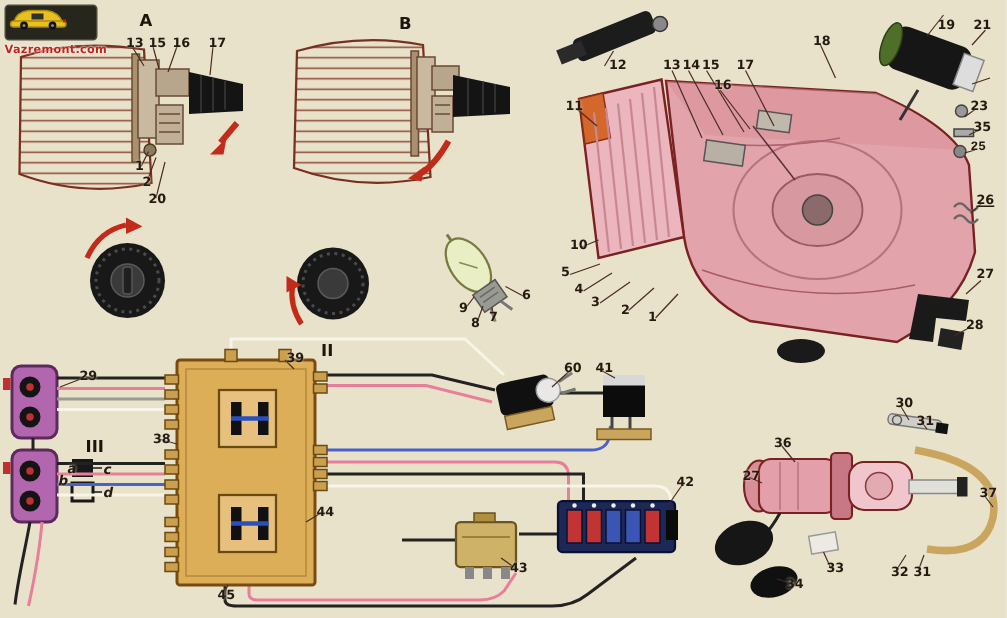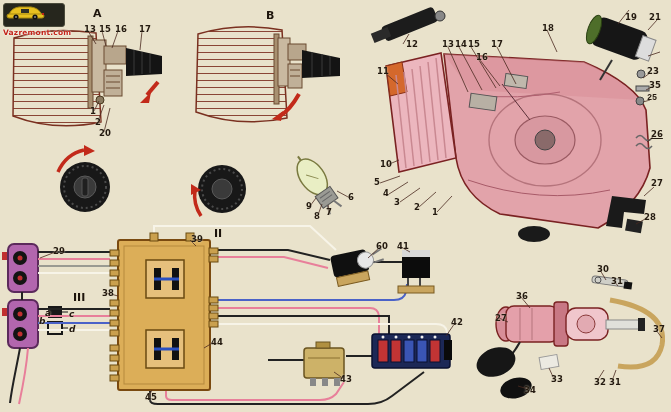--- a/index.html
+++ b/index.html
@@ -380,21 +380,21 @@
         <line x1="528" y1="389" x2="518" y2="386"></line>
       <line x1="597" y1="381" x2="604" y2="370"></line>
         <line x1="612" y1="381" x2="616" y2="370"></line>
     </g>
   </svg>
 
   <div class="callout-layer">
       <span class="callout section" style="left: 93px; top: 8px;">A</span>
       <span class="callout section" style="left: 266px; top: 10px;">B</span>
       <span class="callout section" style="left: 214px; top: 228px;">II</span>
-      <span class="callout section" style="left: 73px; top: 292px;">III</span>
+      <span class="callout section" style="left: 57px; top: 292px;">III</span>
       <span class="callout letter" style="left: 45px; top: 309px;">a</span>
       <span class="callout letter" style="left: 39px; top: 317px;">b</span>
       <span class="callout letter" style="left: 69px; top: 310px;">c</span>
       <span class="callout letter" style="left: 69px; top: 325px;">d</span>
       <span class="callout" style="left: 84px; top: 25px;">13</span>
       <span class="callout" style="left: 99px; top: 25px;">15</span>
       <span class="callout" style="left: 115px; top: 25px;">16</span>
       <span class="callout" style="left: 139px; top: 25px;">17</span>
       <span class="callout" style="left: 90px; top: 107px;">1</span>
       <span class="callout" style="left: 95px; top: 118px;">2</span>

